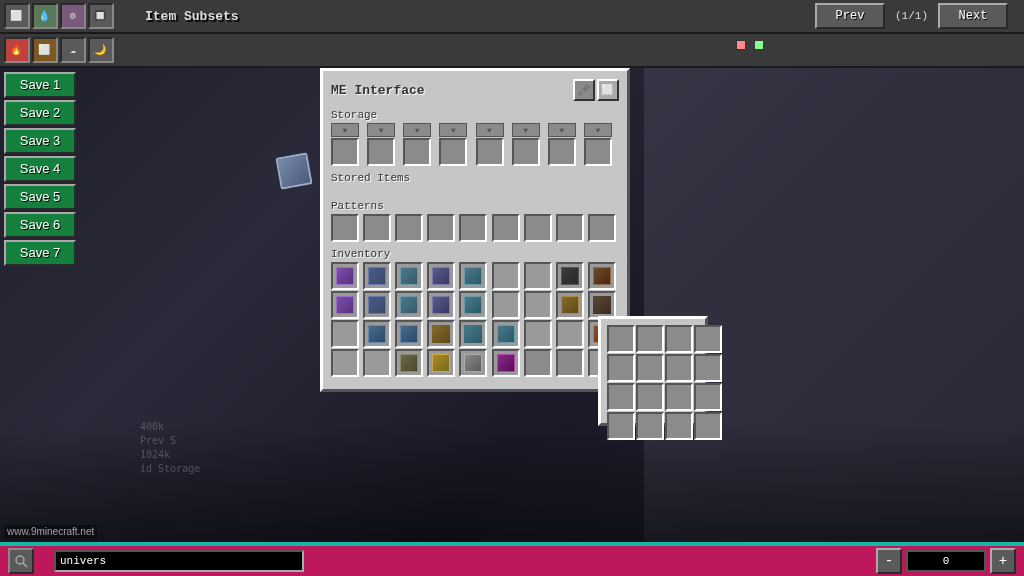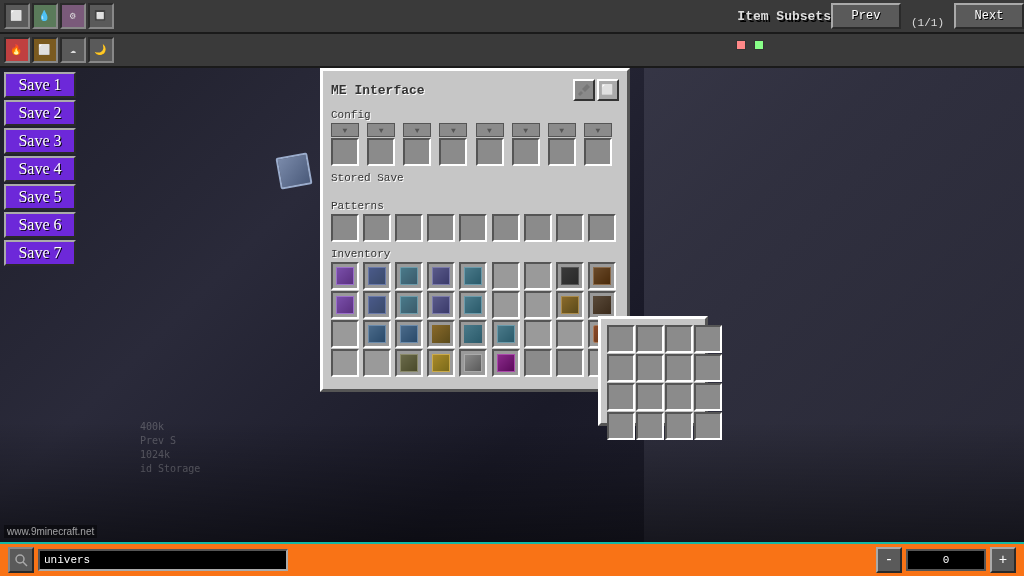--- a/index.html
+++ b/index.html
@@ -54,32 +54,32 @@
       display: flex;
       align-items: center;
       justify-content: center;
       cursor: pointer;
       font-size: 10px;
       color: #ddd;
     }
 
     .top-bar-center {
       flex: 1;
-      text-align: right;
+      text-align: left;
       color: #ddd;
       font-size: 13px;
       font-weight: bold;
       text-shadow: 2px 2px #000;
     }
 
     .top-bar-right {
       display: flex;
-      align-items: flex-end;
+      align-items: center;
       gap: 4px;
-      padding-right: 0;
+      padding-right: 16px;
     }
 
     .nav-btn {
       height: 26px;
       min-width: 70px;
       background: #5a5a5a;
       border: 2px solid;
       border-top-color: #aaa;
       border-left-color: #aaa;
       border-right-color: #2a2a2a;
@@ -121,29 +121,29 @@
       width: 80px;
       display: flex;
       flex-direction: column;
       gap: 2px;
       padding: 4px;
     }
 
     .save-btn {
       width: 72px;
       height: 26px;
-      background: #6d28d9;
+      background: #15803d;
       border: 2px solid;
       border-top-color: #aaa;
       border-left-color: #aaa;
       border-right-color: #2a2a2a;
       border-bottom-color: #2a2a2a;
       color: #fff;
-      font-family: Liberation Serif, serif;
-      font-size: 16px;
+      font-family: Liberation Sans, sans-serif;
+      font-size: 13px;
       cursor: pointer;
       text-align: center;
       line-height: 22px;
       text-shadow: 1px 1px #000;
     }
 
     
     .main-panel {
       position: absolute;
       top: 68px;
@@ -256,25 +256,25 @@
       gap: 1px;
     }
 
     
     .bottom-bar {
       position: absolute;
       bottom: 0;
       left: 0;
       right: 0;
       height: 34px;
-      background: #f97316;
-      border-top: 2px solid #14b8a6;
-      display: flex;
-      align-items: center;
-      gap: 4px;
+      background: #be185d;
+      border-top: 4px solid #14b8a6;
+      display: flex;
+      align-items: center;
+      gap: 20px;
       padding: 0 8px;
     }
 
     .search-icon-btn {
       width: 26px;
       height: 26px;
       background: #5a5a5a;
       border: 2px solid;
       border-top-color: #888;
       border-left-color: #888;
@@ -443,21 +443,21 @@
           <path d="M10 1 L13 4 L8 9 L5 6 Z" fill="#777"></path>
           <path d="M4 8 L1 11 L3 13 L6 10 Z" fill="#777"></path>
         </svg>
       </div>
       <div class="panel-icon-btn" style="background:#aaa;">
         <span style="font-size:10px;">⬜</span>
       </div>
     </div>
   </div>
 
-  <div class="section-label">Config</div>
+  <div class="section-label">Storage</div>
 
   <div class="config-arrows">
     <div class="config-arrow">▼</div>
     <div class="config-arrow">▼</div>
     <div class="config-arrow">▼</div>
     <div class="config-arrow">▼</div>
     <div class="config-arrow">▼</div>
     <div class="config-arrow">▼</div>
     <div class="config-arrow">▼</div>
     <div class="config-arrow">▼</div>
@@ -467,21 +467,21 @@
     <div class="inv-slot"></div>
     <div class="inv-slot"></div>
     <div class="inv-slot"></div>
     <div class="inv-slot"></div>
     <div class="inv-slot"></div>
     <div class="inv-slot"></div>
     <div class="inv-slot"></div>
     <div class="inv-slot"></div>
   </div>
 
-  <div class="section-label">Stored Save</div>
+  <div class="section-label">Stored Items</div>
 
   <div class="section-label" style="margin-top:16px;">Patterns</div>
 
   <div class="slot-grid slot-grid-9" style="margin-bottom:6px;">
     <div class="inv-slot"></div>
     <div class="inv-slot"></div>
     <div class="inv-slot"></div>
     <div class="inv-slot"></div>
     <div class="inv-slot"></div>
     <div class="inv-slot"></div>

